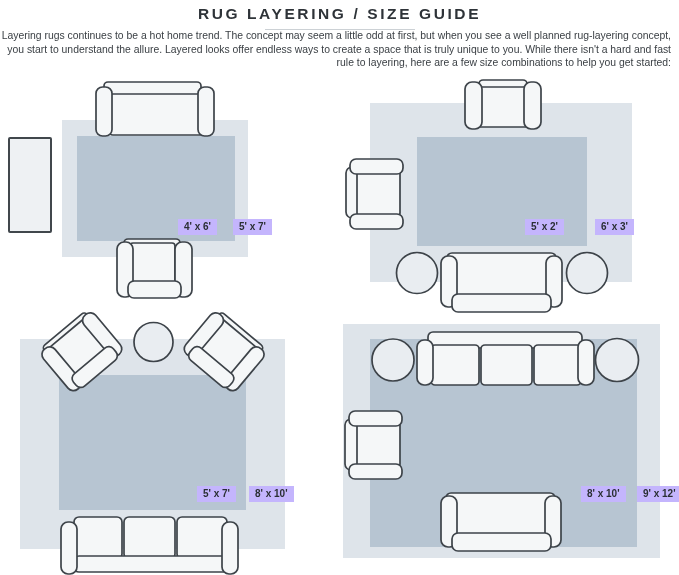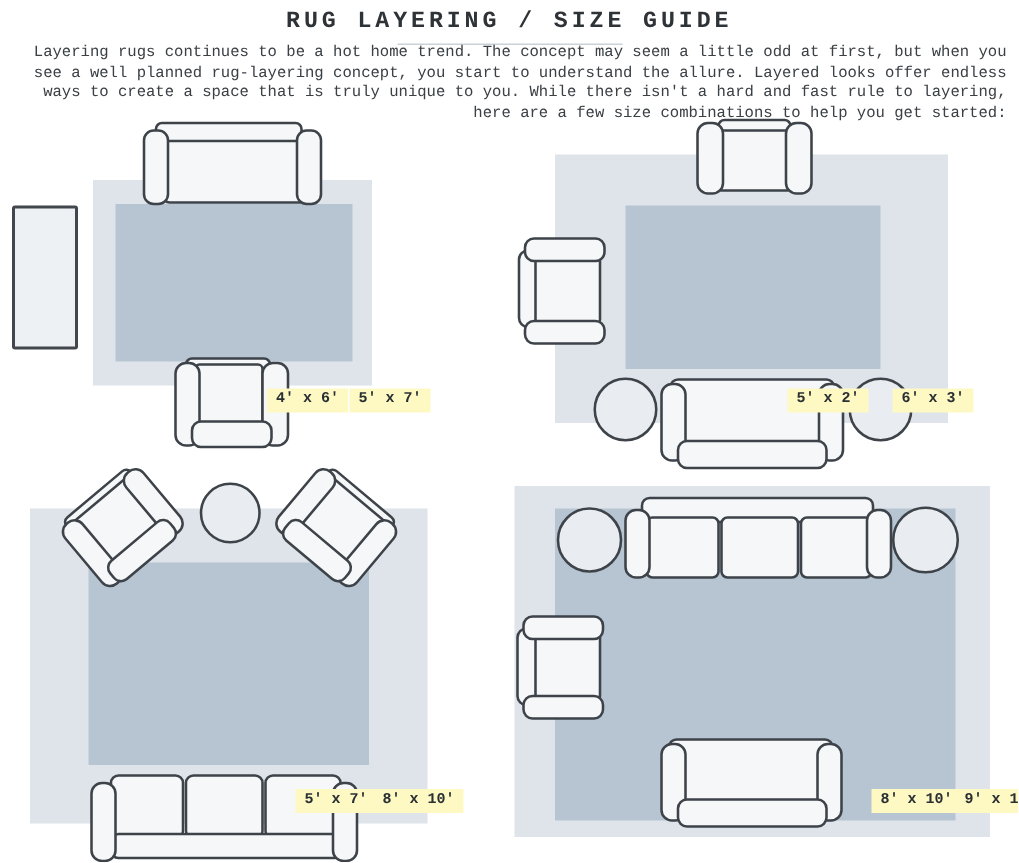--- a/index.html
+++ b/index.html
@@ -1,38 +1,38 @@
 <!DOCTYPE html>
 <html><head>
 <meta charset="utf-8">
 <style>
   html,body{margin:0;padding:0;background:#ffffff;}
   .page{
     position:relative;width:679px;height:575px;background:#ffffff;overflow:hidden;
-    font-family:Liberation Mono, monospace;
+    font-family:Liberation Sans, sans-serif;
   }
   .title{
     margin:0;padding-top:5px;text-align:center;
     font-size:15.5px;font-weight:600;letter-spacing:2.6px;color:#2e3338;
   }
   .divider{width:150px;height:1px;background:#ccd1d5;margin:6px auto 0;}
   .intro{
     position:absolute;left:1px;top:29px;width:670px;margin:0;
     font-size:10.4px;line-height:1.3;color:#3b4045;text-align:right;
   }
   .rug{position:absolute;}
   .rug-outer{background:#dee4ea;}
   .rug-inner{background:#b7c5d2;}
   .furniture-layer{position:absolute;left:0;top:0;}
   .fu{fill:#f5f7f8;stroke:#3d4349;stroke-width:1.7;}
   .pf{fill:#e9edf1;stroke:#3d4349;stroke-width:1.7;}
   .cs{fill:#eef1f3;stroke:#41474c;stroke-width:2;}
   .size-label{
-    position:absolute;background:#fef9c3;color:#2a2f33;
-    font-size:10px;font-weight:700;padding:2px 6px;white-space:nowrap;line-height:12px;margin-top:40px;
+    position:absolute;background:#c4b5fd;color:#2a2f33;
+    font-size:10px;font-weight:700;padding:2px 6px;white-space:nowrap;line-height:12px;
   }
 </style>
 </head>
 <body>
 
 <div class="page">
 
   <h1 class="title">RUG LAYERING / SIZE GUIDE</h1>
   <div class="divider"></div>
   <p class="intro">Layering rugs continues to be a hot home trend. The concept may seem a little odd at first, but when you see a well planned rug-layering concept, you start to understand the allure. Layered looks offer endless ways to create a space that is truly unique to you. While there isn't a hard and fast rule to layering, here are a few size combinations to help you get started:</p>

